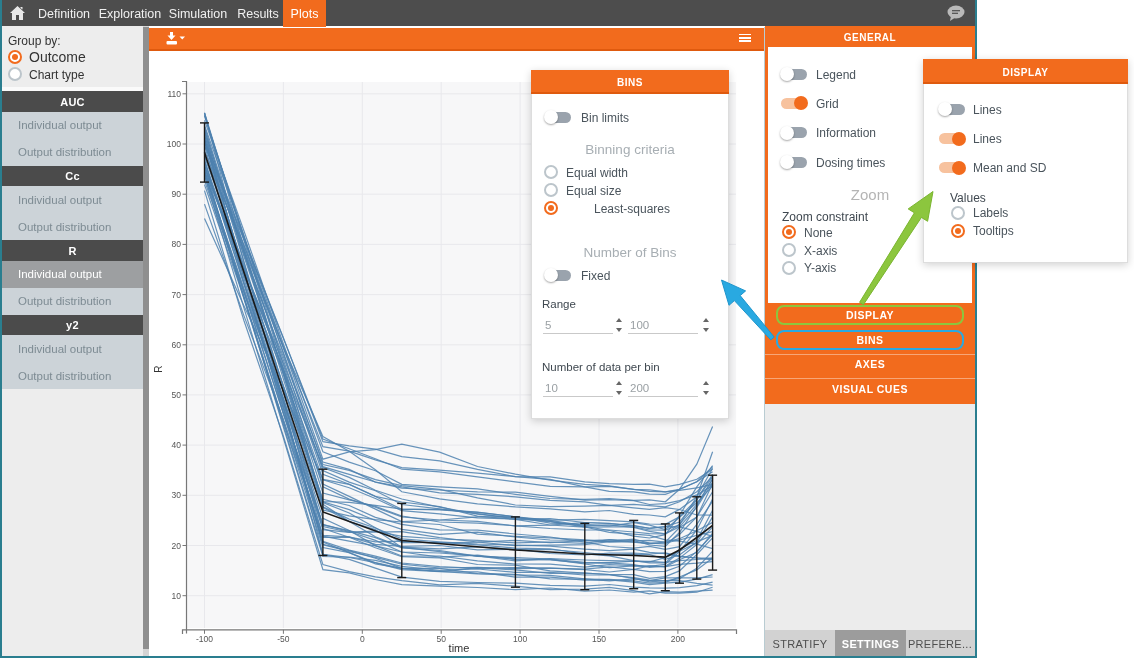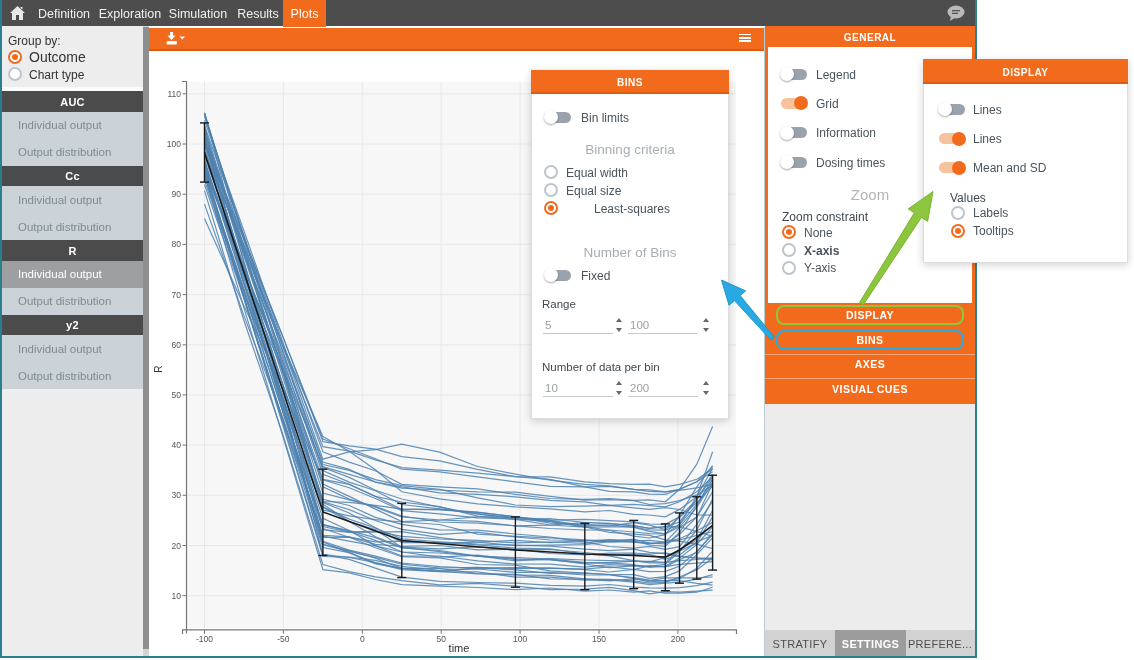--- a/index.html
+++ b/index.html
@@ -219,21 +219,21 @@
 <div style="position:absolute;left:816px;top:133px;transform:translateY(-50%);font-size:12px;color:#4a545c;font-weight:normal;white-space:nowrap;">Information</div>
 <div style="position:absolute;left:781px;top:156.5px;width:26px;height:11px;border-radius:6px;background:#9aa3ad;"></div>
 <div style="position:absolute;left:780px;top:155px;width:14px;height:14px;border-radius:50%;background:#fff;box-shadow:0 1px 2px rgba(0,0,0,0.35);"></div>
 <div style="position:absolute;left:816px;top:162.5px;transform:translateY(-50%);font-size:12px;color:#4a545c;font-weight:normal;white-space:nowrap;">Dosing times</div>
 <div style="position:absolute;left:870px;top:194px;transform:translate(-50%,-50%);font-size:15px;color:#b4b4b4;font-weight:normal;letter-spacing:0px;white-space:nowrap;">Zoom</div>
 <div style="position:absolute;left:782px;top:217px;transform:translateY(-50%);font-size:12px;color:#3f4850;font-weight:normal;white-space:nowrap;">Zoom constraint</div>
 <div style="position:absolute;left:782.0px;top:225.0px;width:14px;height:14px;border-radius:50%;border:2.5px solid #f26b1d;background:#fff;box-sizing:border-box;"></div>
 <div style="position:absolute;left:786.0px;top:229.0px;width:6px;height:6px;border-radius:50%;background:#f26b1d;"></div>
 <div style="position:absolute;left:804px;top:232.5px;transform:translateY(-50%);font-size:12px;color:#4a545c;font-weight:normal;white-space:nowrap;">None</div>
 <div style="position:absolute;left:782.0px;top:243.0px;width:14px;height:14px;border-radius:50%;border:2.5px solid #bcc5cb;background:#fff;box-sizing:border-box;"></div>
-<div style="position:absolute;left:804px;top:250.5px;transform:translateY(-50%);font-size:12px;color:#4a545c;font-weight:bold;white-space:nowrap;">X-axis</div>
+<div style="position:absolute;left:804px;top:250.5px;transform:translateY(-50%);font-size:12px;color:#4a545c;font-weight:normal;white-space:nowrap;">X-axis</div>
 <div style="position:absolute;left:782.0px;top:260.5px;width:14px;height:14px;border-radius:50%;border:2.5px solid #bcc5cb;background:#fff;box-sizing:border-box;"></div>
 <div style="position:absolute;left:804px;top:268px;transform:translateY(-50%);font-size:12px;color:#4a545c;font-weight:normal;white-space:nowrap;">Y-axis</div>
 <div style="position:absolute;left:776px;top:305px;width:188px;height:20px;border:2.5px solid #8cc63e;border-radius:8px;box-sizing:border-box;"></div>
 <div style="position:absolute;left:870px;top:315px;transform:translate(-50%,-50%);font-size:10.5px;color:#fff;font-weight:bold;letter-spacing:0.5px;white-space:nowrap;">DISPLAY</div>
 <div style="position:absolute;left:776px;top:329.5px;width:188px;height:20px;border:2.5px solid #29a9e1;border-radius:8px;box-sizing:border-box;"></div>
 <div style="position:absolute;left:870px;top:339.5px;transform:translate(-50%,-50%);font-size:10.5px;color:#fff;font-weight:bold;letter-spacing:0.5px;white-space:nowrap;">BINS</div>
 <div style="position:absolute;left:765px;top:353.5px;width:210px;height:1px;background:#ffffff66;"></div>
 <div style="position:absolute;left:870px;top:364px;transform:translate(-50%,-50%);font-size:10.5px;color:#fff;font-weight:bold;letter-spacing:0.5px;white-space:nowrap;">AXES</div>
 <div style="position:absolute;left:765px;top:377.5px;width:210px;height:1px;background:#ffffff66;"></div>
 <div style="position:absolute;left:870px;top:389px;transform:translate(-50%,-50%);font-size:10.5px;color:#fff;font-weight:bold;letter-spacing:0.5px;white-space:nowrap;">VISUAL CUES</div>

